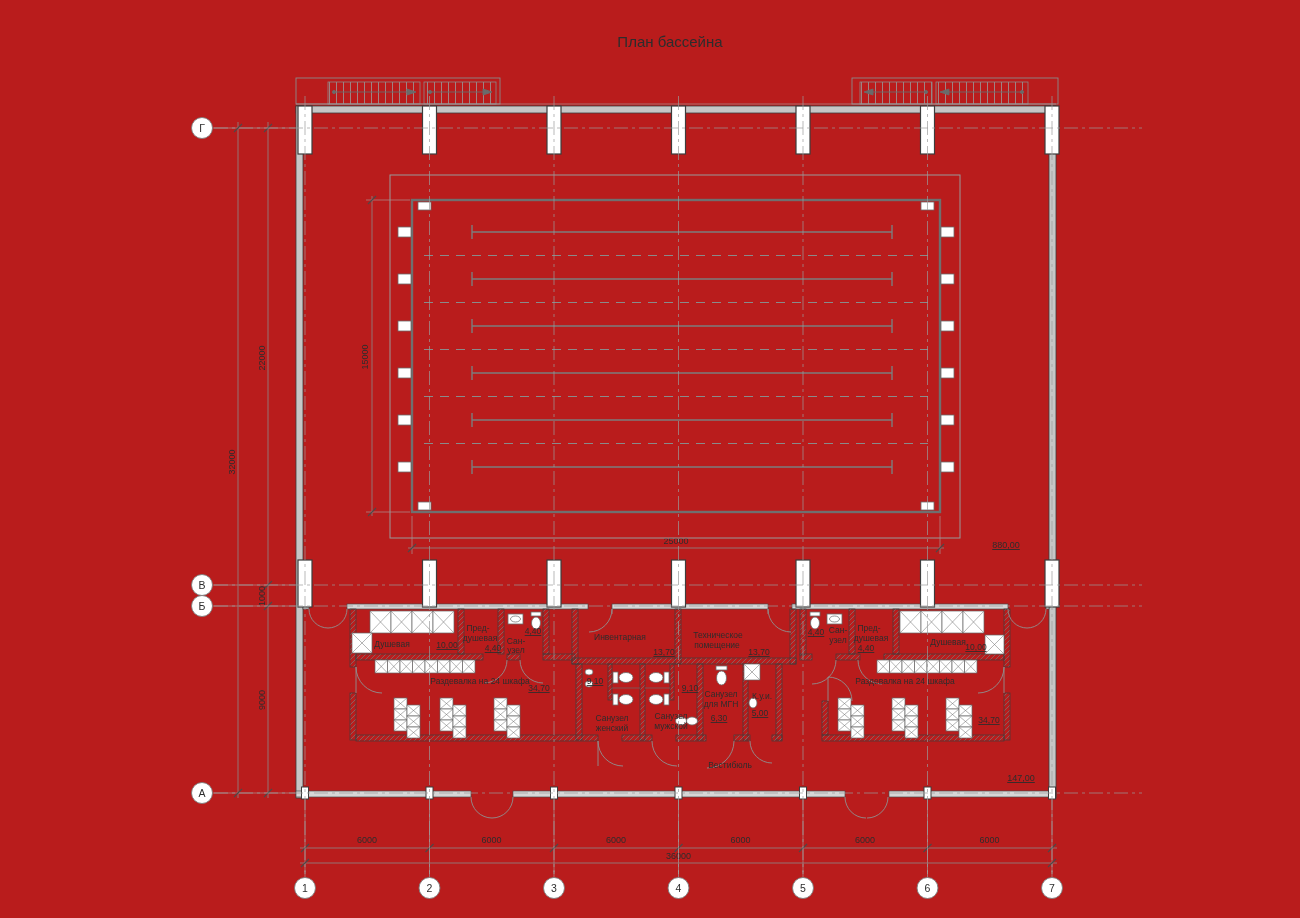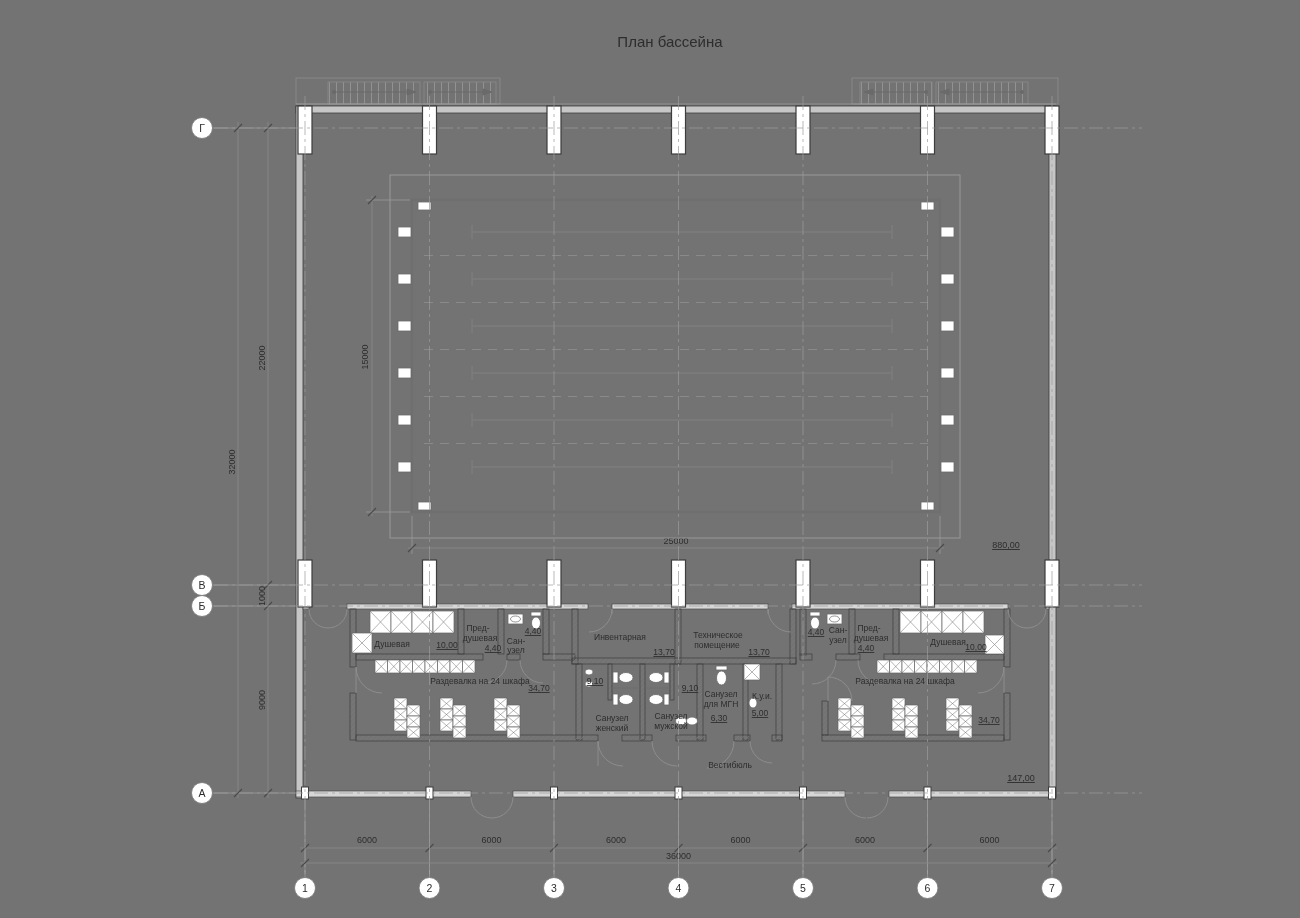--- a/index.html
+++ b/index.html
@@ -1,16 +1,16 @@
 <!DOCTYPE html>
 <html><head>
 <meta charset="utf-8">
 <style>
   html,body{margin:0;padding:0;background:#ffffff;}
-  .page{width:1300px;height:918px;position:relative;background:#737373;overflow:hidden;}
+  .page{width:1300px;height:918px;position:relative;background:#b91c1c;overflow:hidden;}
   svg{display:block;}
   .txt{font-family:"Liberation Sans","DejaVu Sans",sans-serif;fill:#2d2d2d;}
   .t15{font-size:15px;}
   .t10{font-size:10.5px;}
   .t9{font-size:9px;}
   .t8{font-size:8.5px;}
   .mid{text-anchor:middle;}
   .u{text-decoration:underline;}
   .grid{stroke:#9b9b9b;stroke-width:0.7;stroke-dasharray:14 4 3 4;fill:none;}
   .ext{stroke:#aaaaaa;stroke-width:0.6;}

